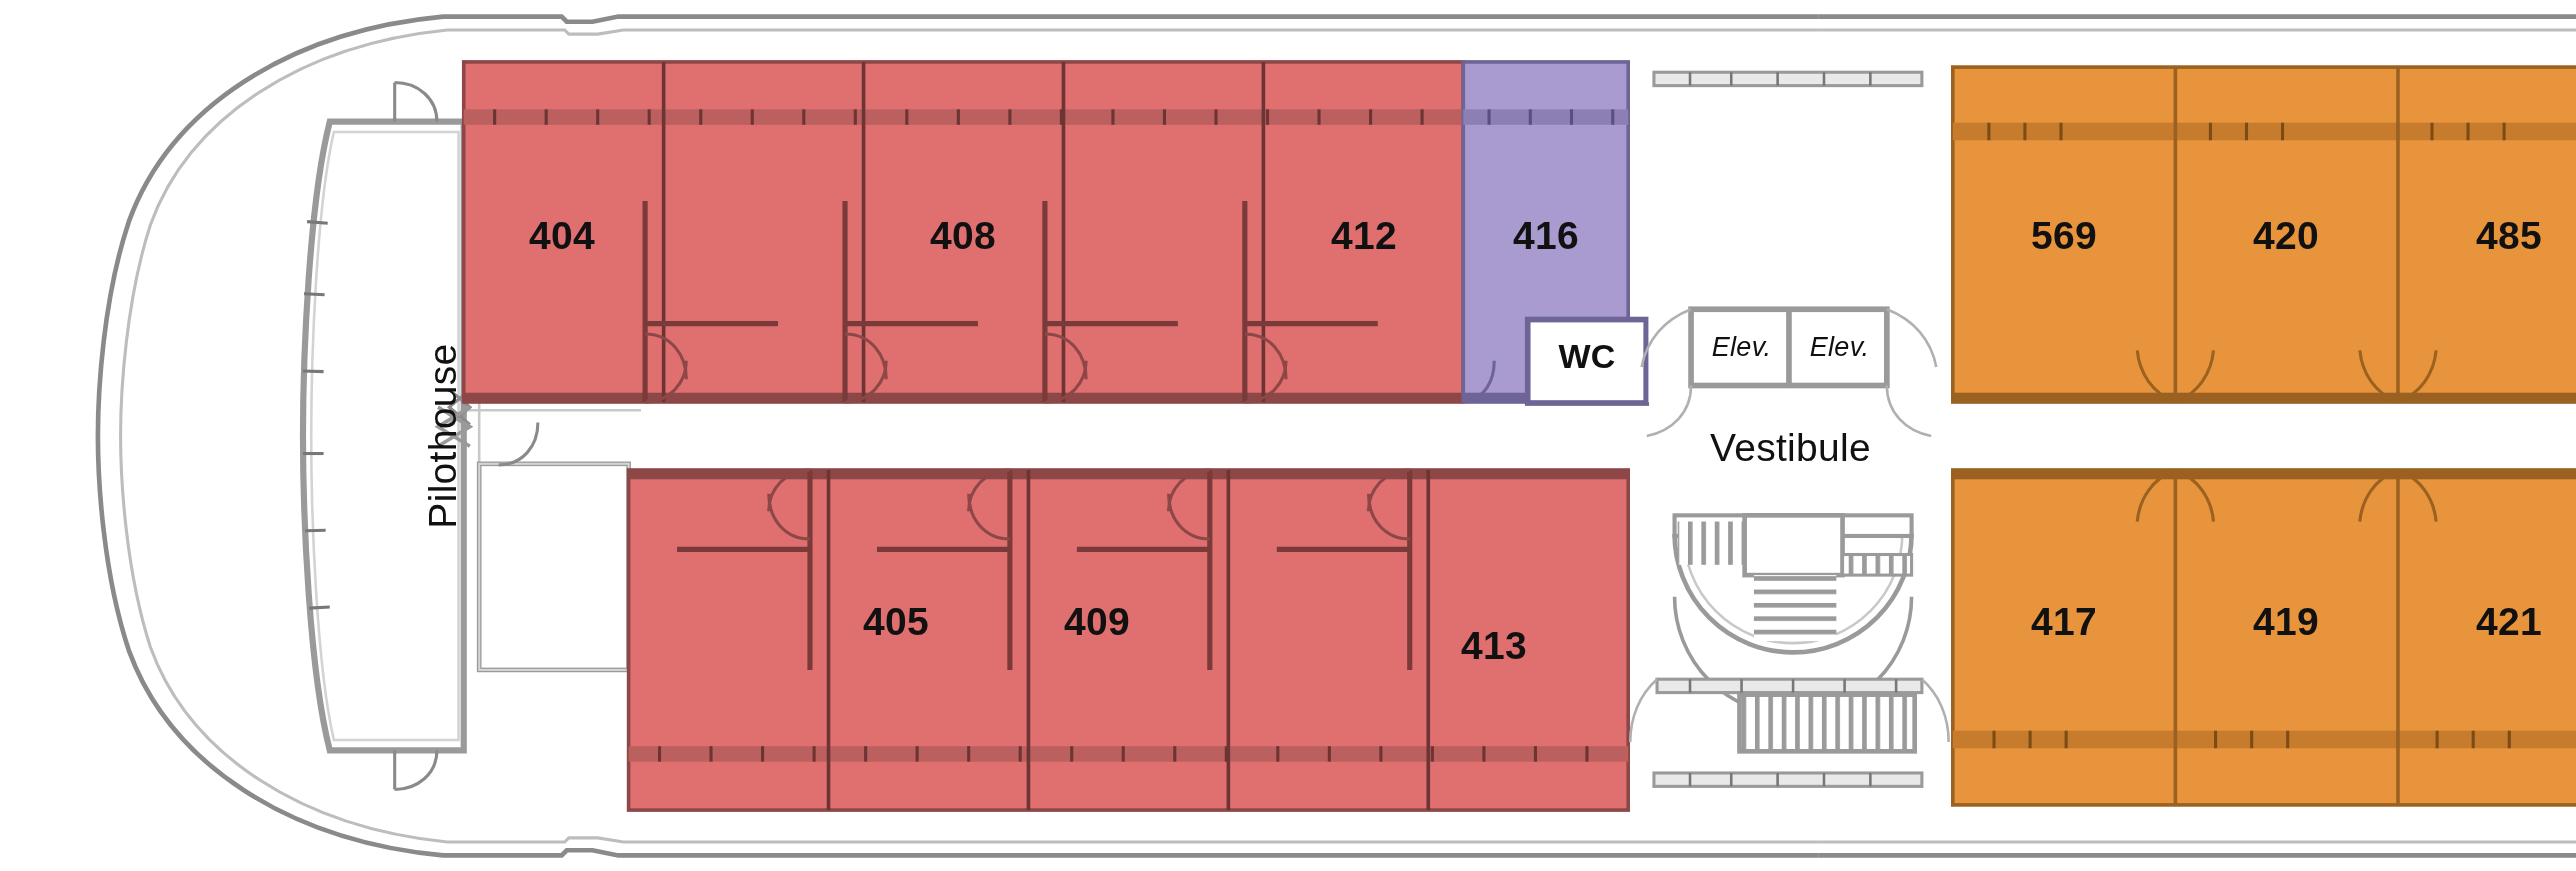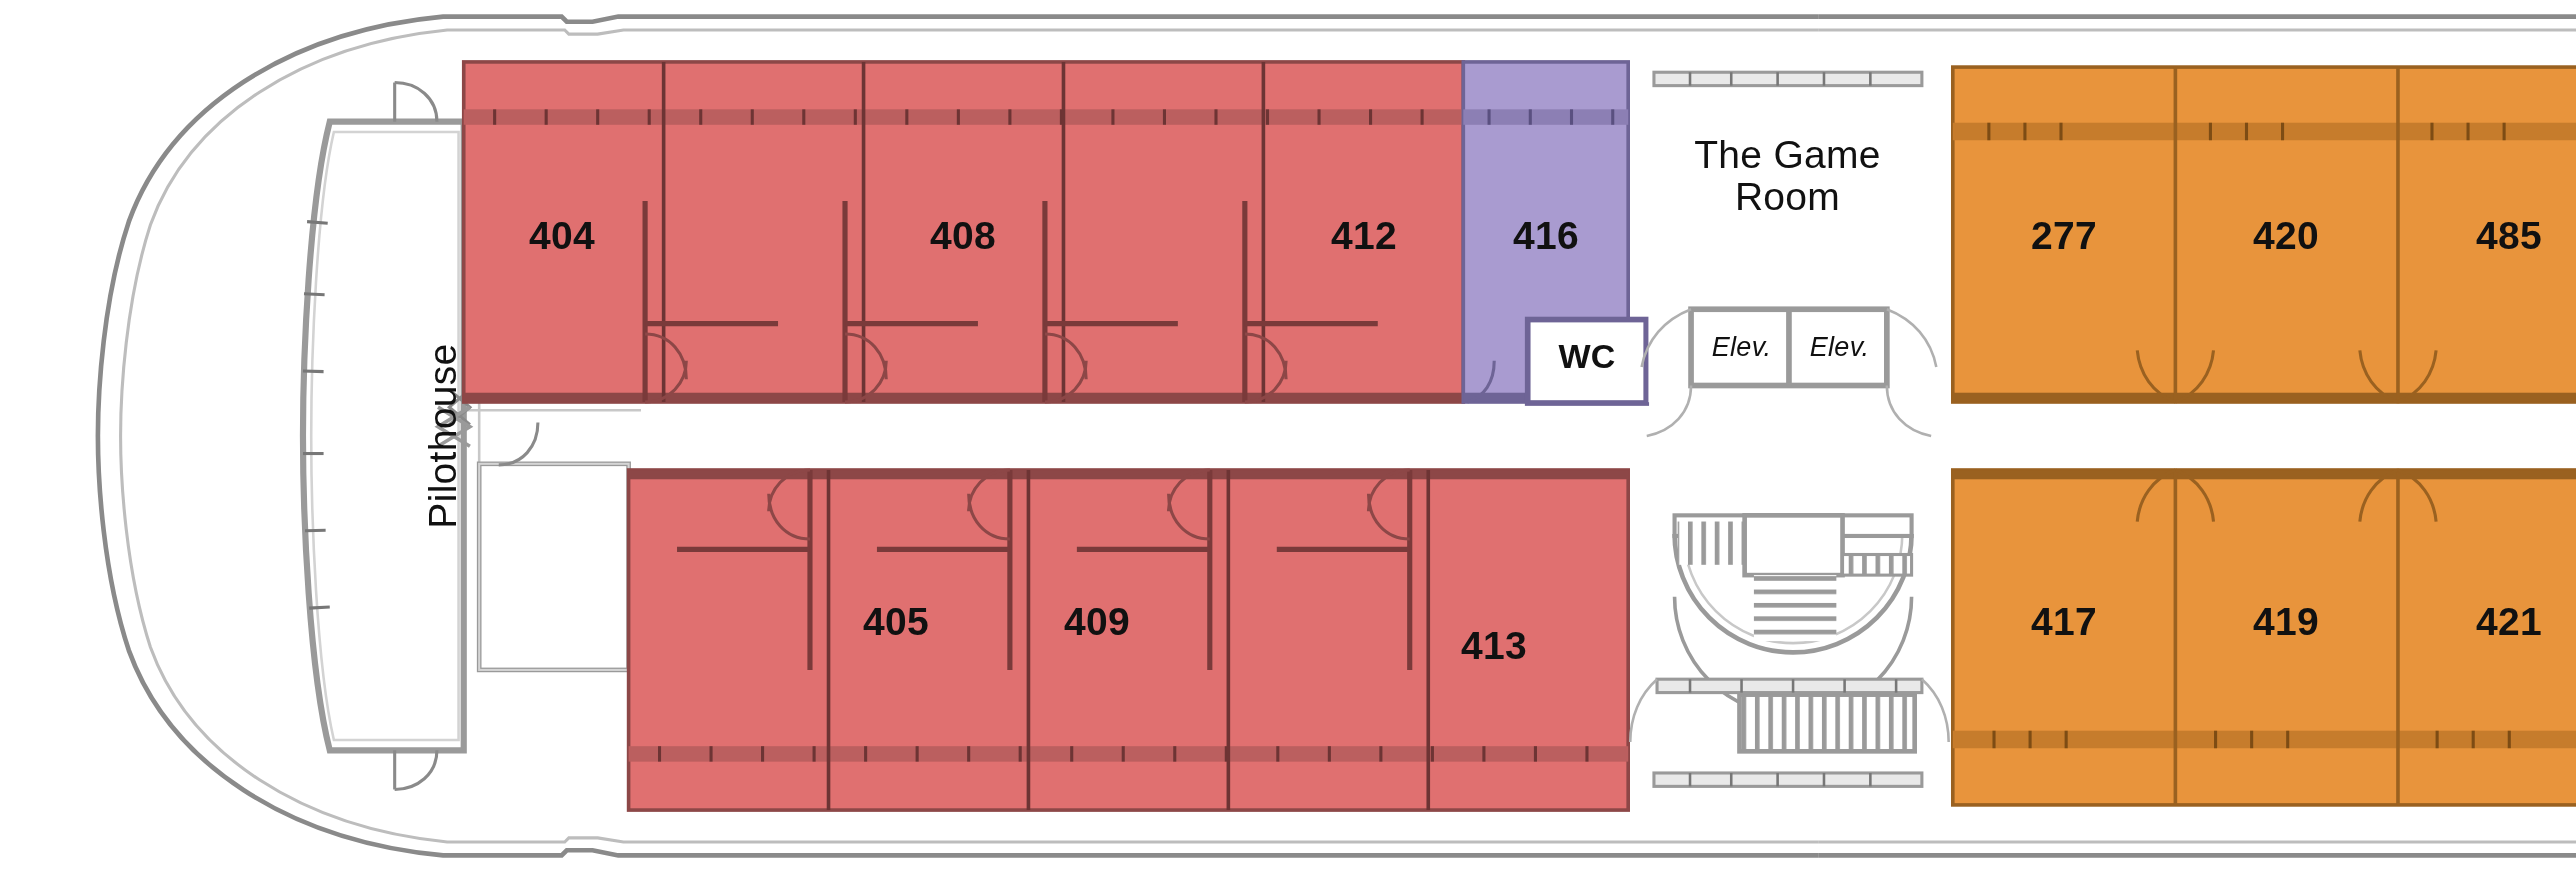--- a/index.html
+++ b/index.html
@@ -428,30 +428,29 @@
 <div class="lbl cabno" style="left:495px;top:215px;width:134px;">404</div>
 <div class="lbl cabno" style="left:896px;top:215px;width:134px;">408</div>
 <div class="lbl cabno" style="left:1297px;top:215px;width:134px;">412</div>
 
 <div class="lbl cabno" style="left:1479px;top:215px;width:134px;">416</div>
 
 <div class="lbl cabno" style="left:829px;top:601px;width:134px;">405</div>
 <div class="lbl cabno" style="left:1030px;top:601px;width:134px;">409</div>
 <div class="lbl cabno" style="left:1427px;top:601px;width:134px;margin-top:24px;">413</div>
 
-<div class="lbl room" style="left:1638px;top:134px;width:299px;">The Game
-Room</div>
 
 <div class="lbl small" style="left:1695px;top:333px;width:93px;">Elev.</div>
 <div class="lbl small" style="left:1793px;top:333px;width:93px;">Elev.</div>
 
 <div class="lbl cabno" style="left:1528px;top:338px;width:118px;font-size:34px;text-align:center;">WC</div>
 
-
-<div class="lbl cabno" style="left:1997px;top:215px;width:134px;">277</div>
+<div class="lbl room" style="left:1636px;top:427px;width:309px;">Vestibule</div>
+
+<div class="lbl cabno" style="left:1997px;top:215px;width:134px;">569</div>
 <div class="lbl cabno" style="left:2219px;top:215px;width:134px;">420</div>
 <div class="lbl cabno" style="left:2442px;top:215px;width:134px;">485</div>
 
 <div class="lbl cabno" style="left:1997px;top:601px;width:134px;text-align:center;">417</div>
 <div class="lbl cabno" style="left:2219px;top:601px;width:134px;">419</div>
 <div class="lbl cabno" style="left:2442px;top:601px;width:134px;">421</div>
 
 </div>
 
 

